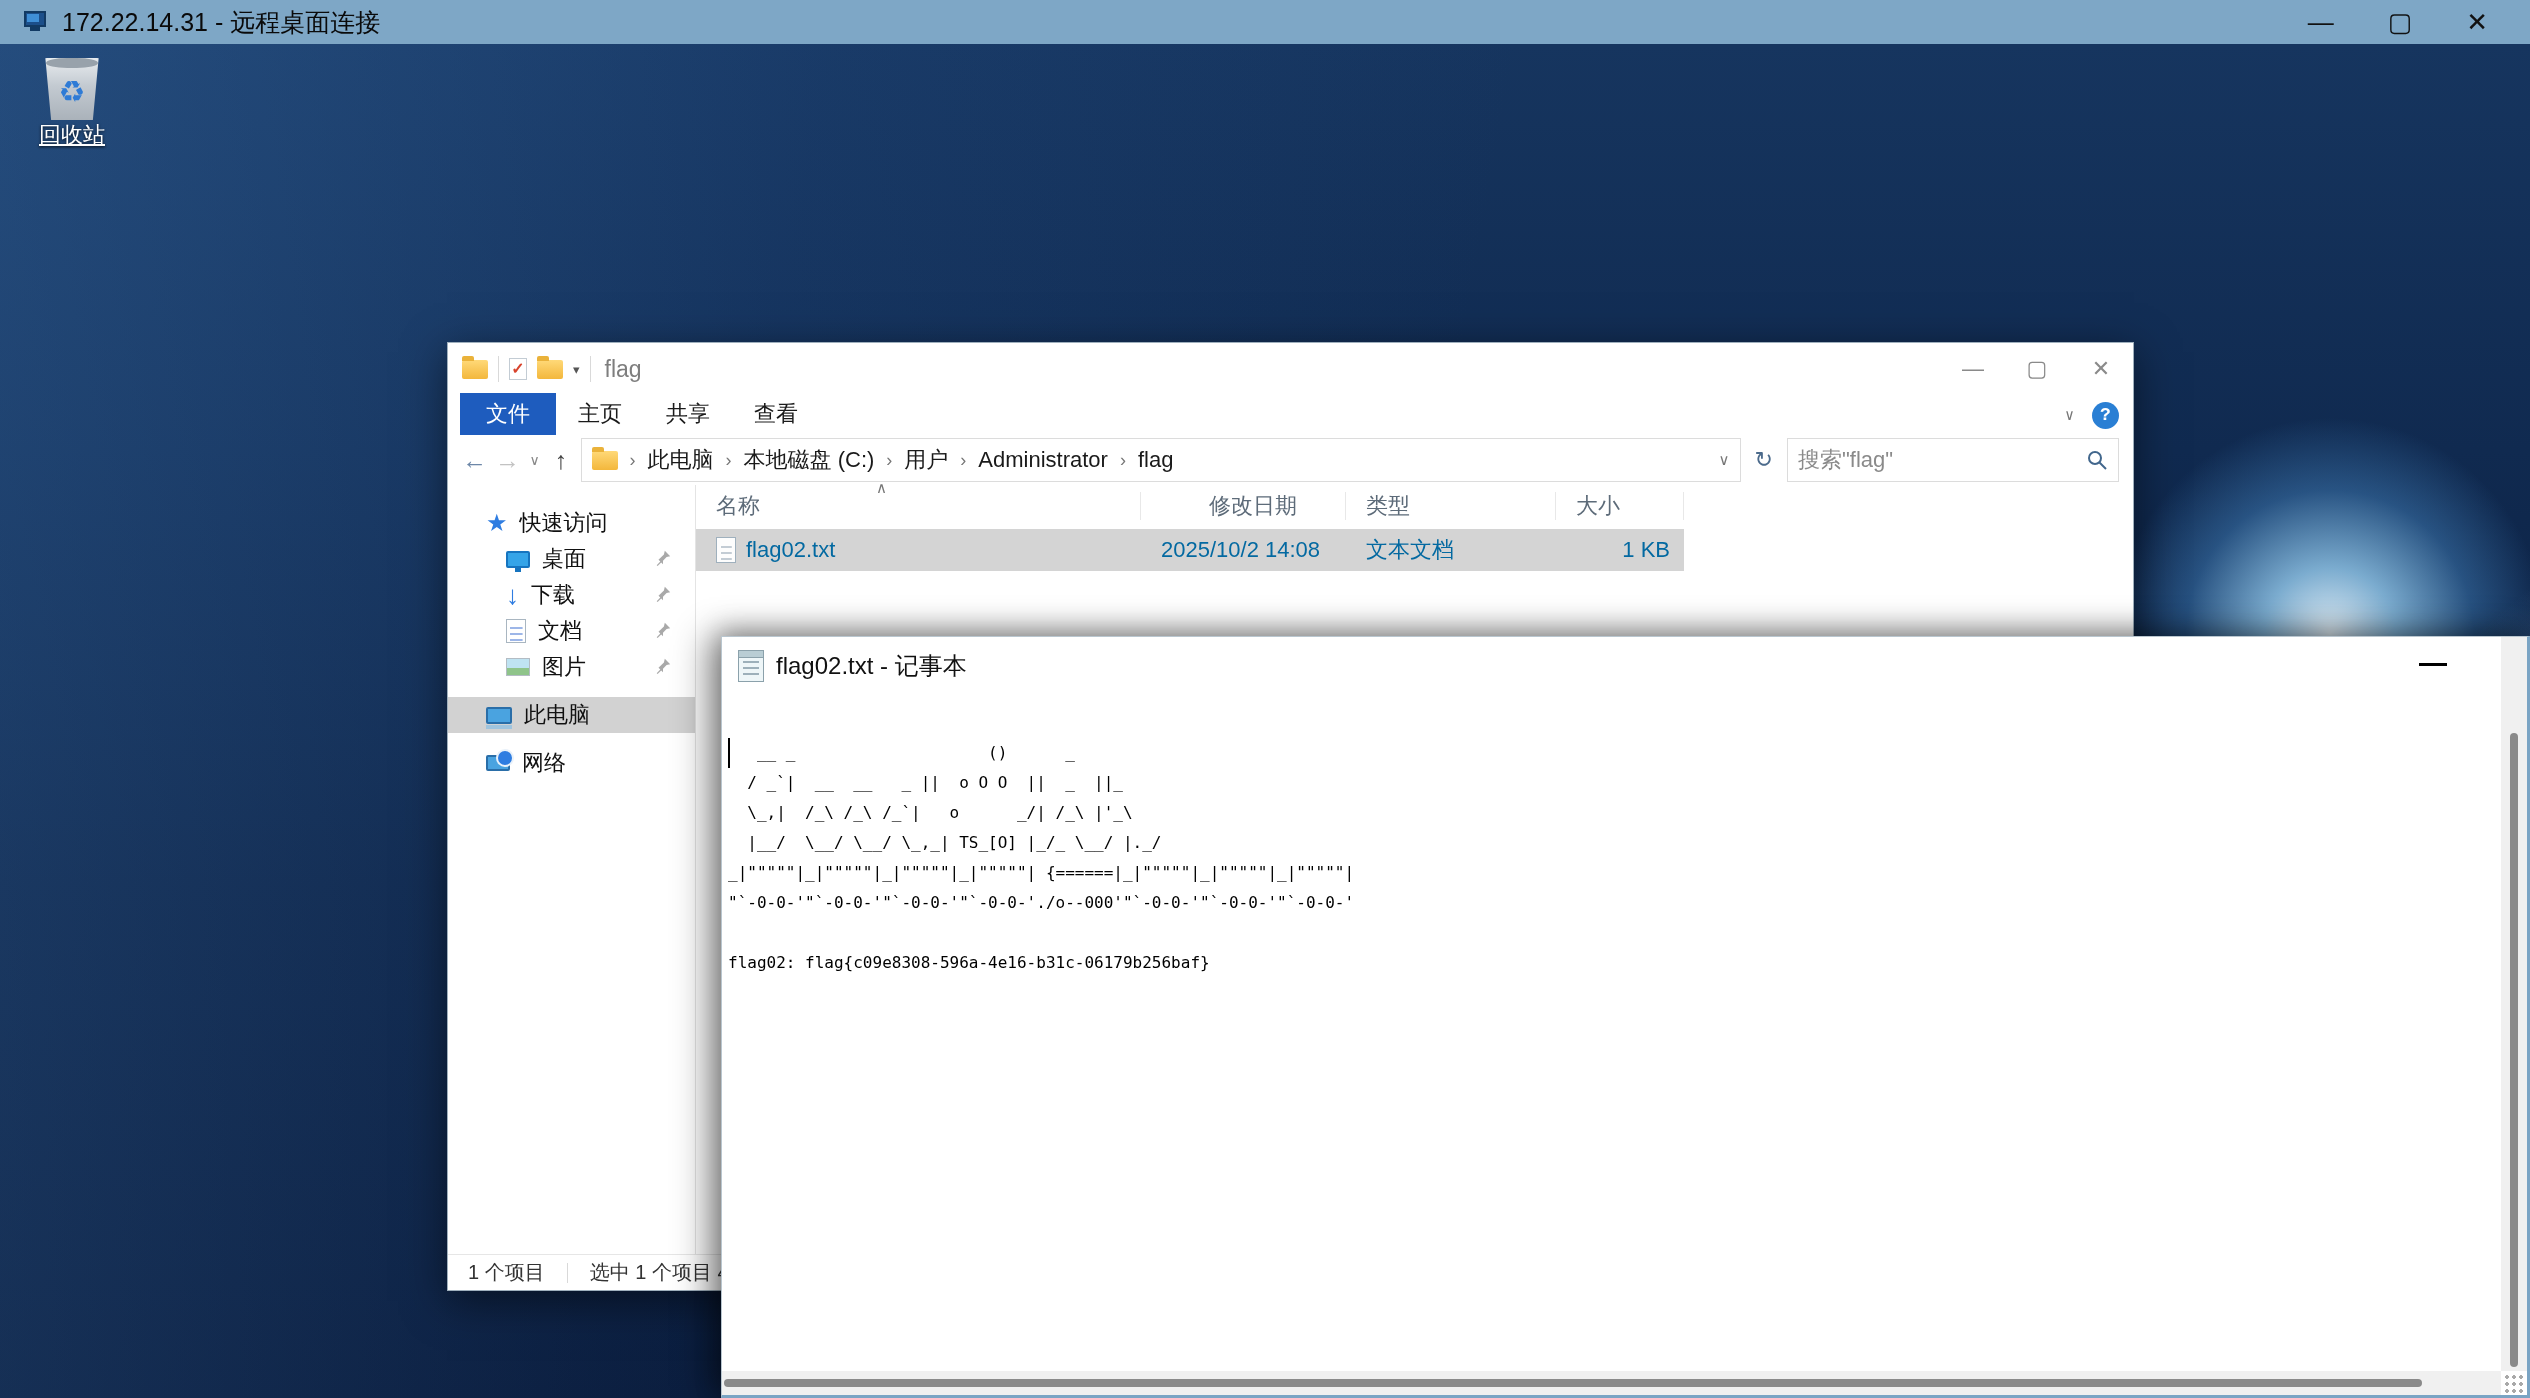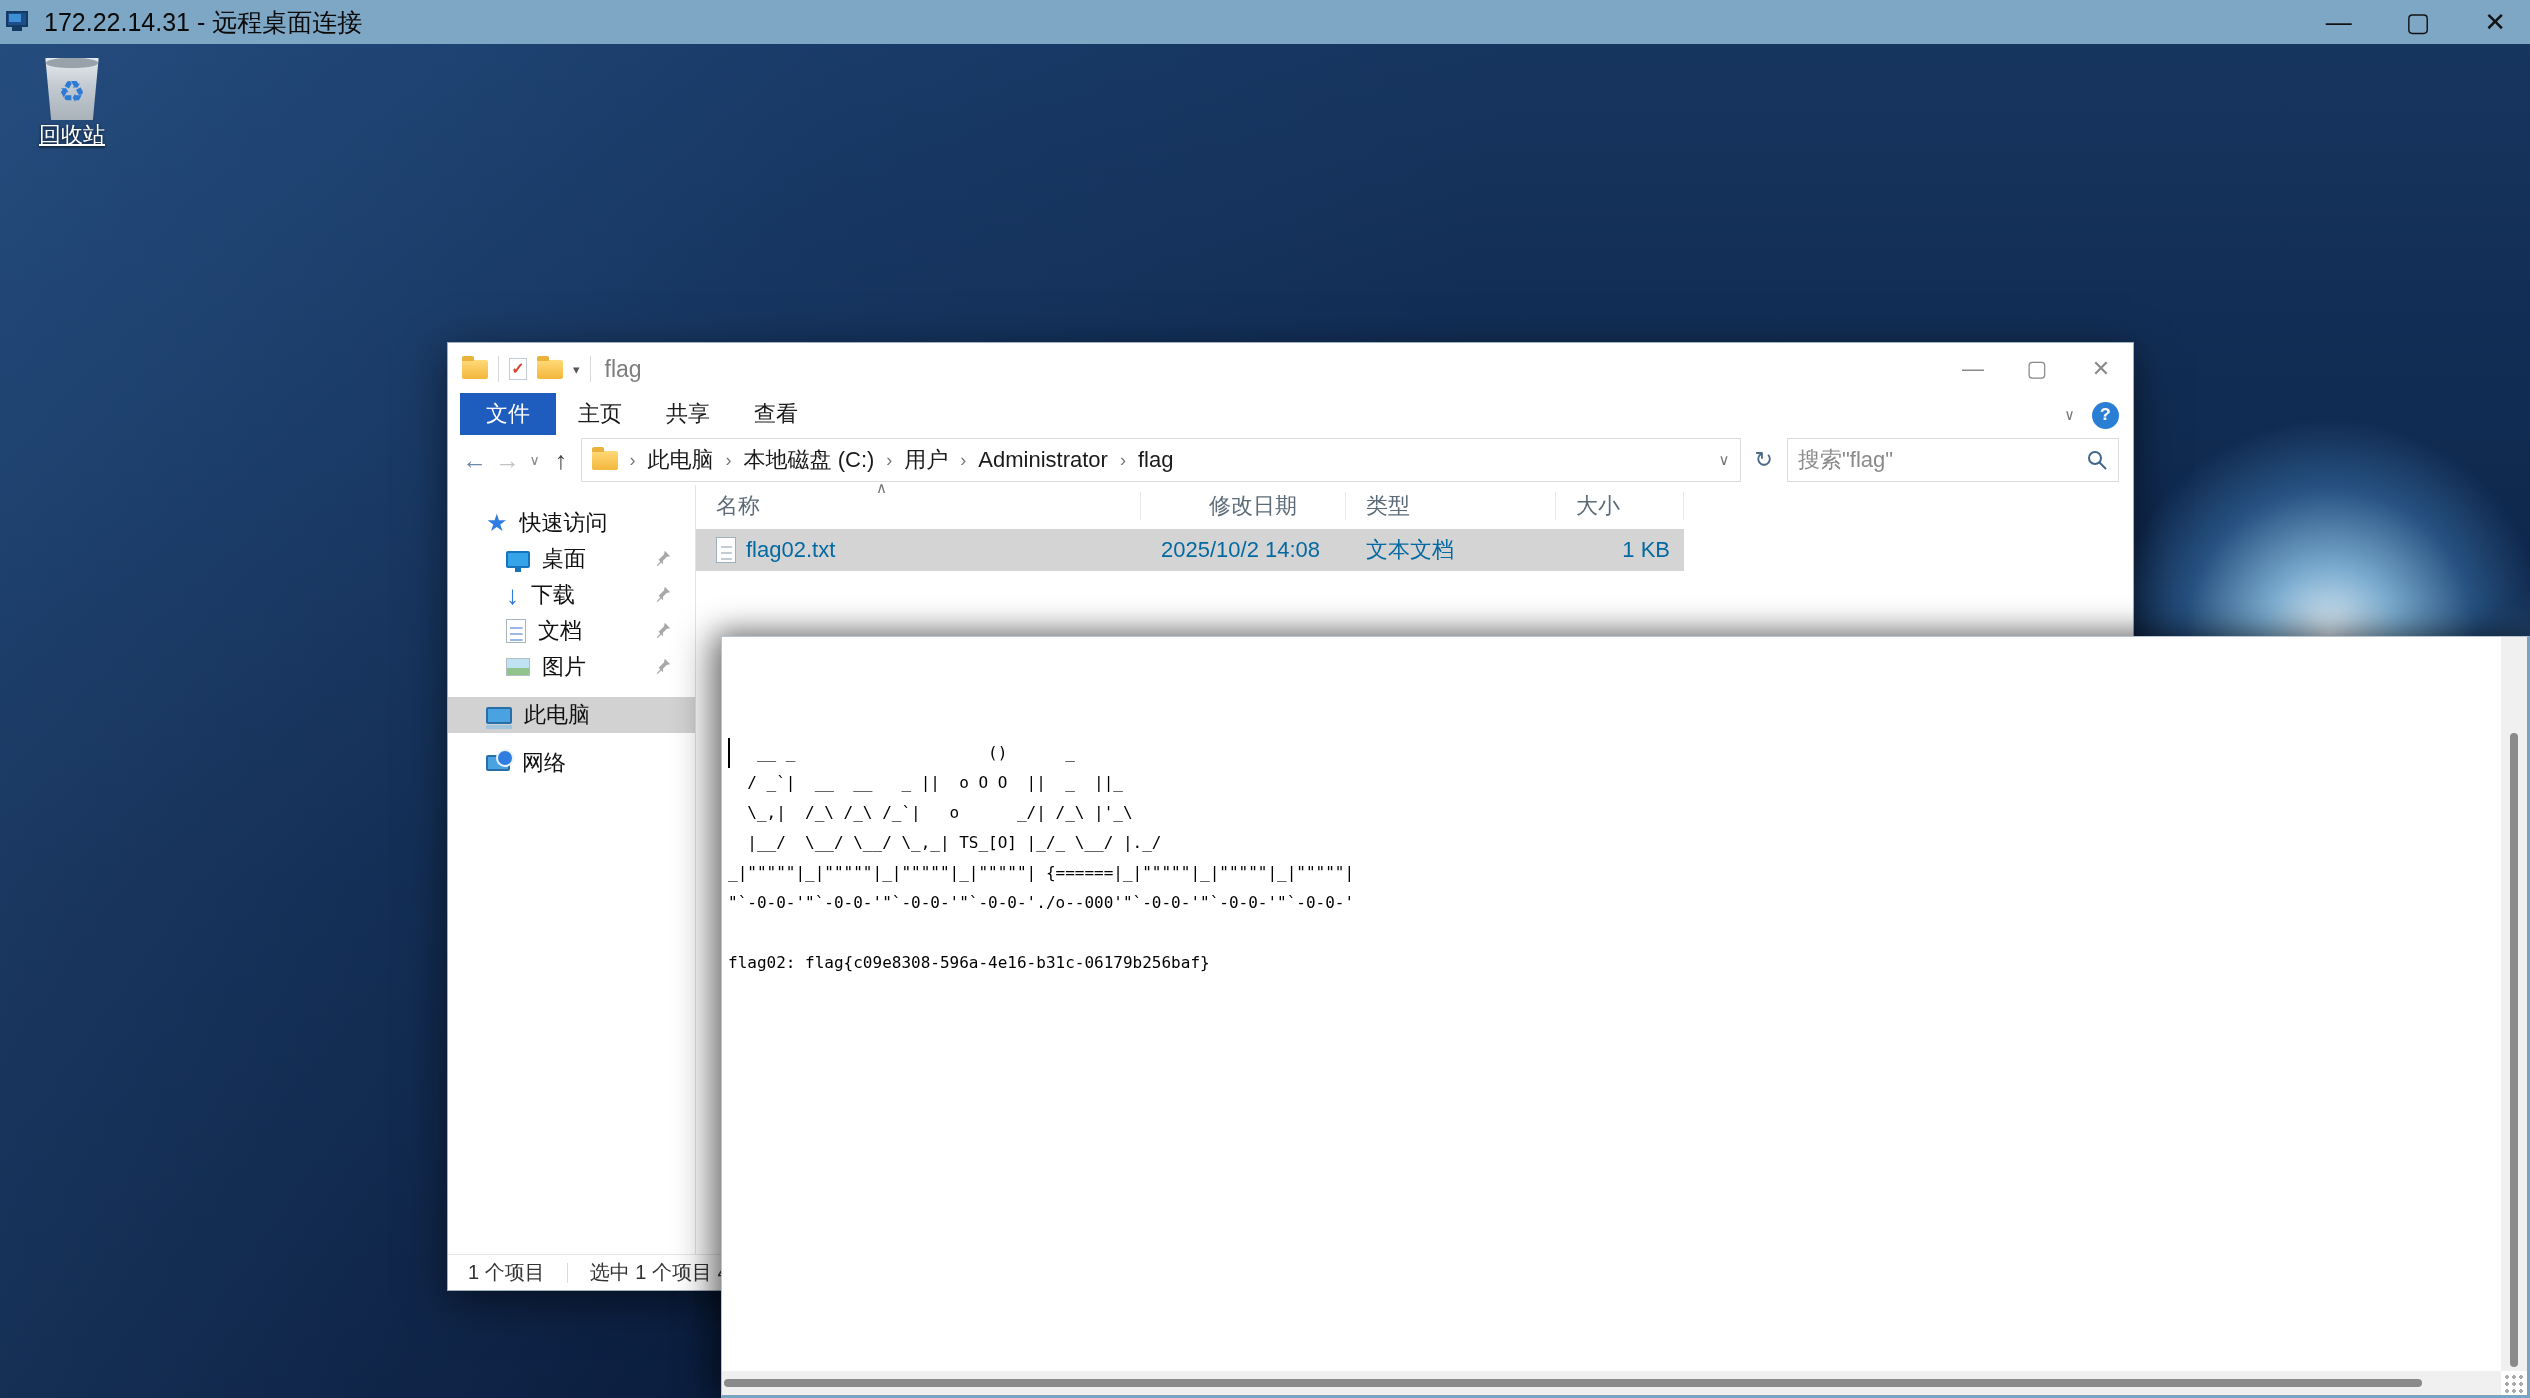--- a/index.html
+++ b/index.html
@@ -1,20 +1,20 @@
 <!DOCTYPE html>
 <html><head>
 <meta charset="utf-8">
 <style>
   * { margin:0; padding:0; box-sizing:border-box; }
   html,body { width:2530px; height:1398px; overflow:hidden; font-family:"Liberation Sans", sans-serif; }
   .screen { position:relative; width:2530px; height:1398px; background:#0c2142; }
 
   
-  .rdp-bar { position:absolute; left:0; top:0; width:100%; height:44px; background:#7ea7c6; display:flex; align-items:center; padding:0 6px; }
+  .rdp-bar { position:absolute; left:0; top:0; width:100%; height:44px; background:#7ea7c6; display:flex; align-items:center; padding:0 24px; }
   .rdp-icon { width:26px; height:22px; position:relative; margin-right:12px; }
   .rdp-icon .mon { position:absolute; left:0; top:0; width:22px; height:16px; background:#1c4f8a; border:2px solid #123a63; }
   .rdp-icon .scr { position:absolute; left:3px; top:3px; width:12px; height:8px; background:#3f8fd6; }
   .rdp-icon .base { position:absolute; left:6px; top:16px; width:10px; height:4px; background:#123a63; }
   .rdp-title { font-size:25px; color:#0a0a0a; }
   .rdp-controls { margin-left:auto; display:flex; gap:54px; padding-right:18px; }
   .rdp-controls span { font-size:26px; color:#111; line-height:44px; }
 
   
   .desktop { position:absolute; left:0; top:44px; right:0; bottom:0;
@@ -297,20 +297,25 @@
       </div>
 
       <div class="ex-status">
         <span>1 个项目</span>
         <span class="st-sep"></span>
         <span>选中 1 个项目  462</span>
       </div>
     </div>
 
     <div class="notepad" style="top:592px;">
+      <div class="np-titlebar">
+        <div class="np-icon"></div>
+        <div class="np-title">flag02.txt - 记事本</div>
+        <div class="np-min"></div>
+      </div>
       <div class="np-content">
         <div class="np-caret"></div>
         <pre>   __ _                    ()      _
   / _`|  __  __   _ ||  o O O  ||  _  ||_
   \_,|  /_\ /_\ /_`|   o      _/| /_\ |'_\
   |__/  \__/ \__/ \_,_| TS_[O] |_/_ \__/ |._/
 _|"""""|_|"""""|_|"""""|_|"""""| {======|_|"""""|_|"""""|_|"""""|
 "`-0-0-'"`-0-0-'"`-0-0-'"`-0-0-'./o--000'"`-0-0-'"`-0-0-'"`-0-0-'</pre>
         <pre class="np-flag">flag02: flag{c09e8308-596a-4e16-b31c-06179b256baf}</pre>
       </div>

